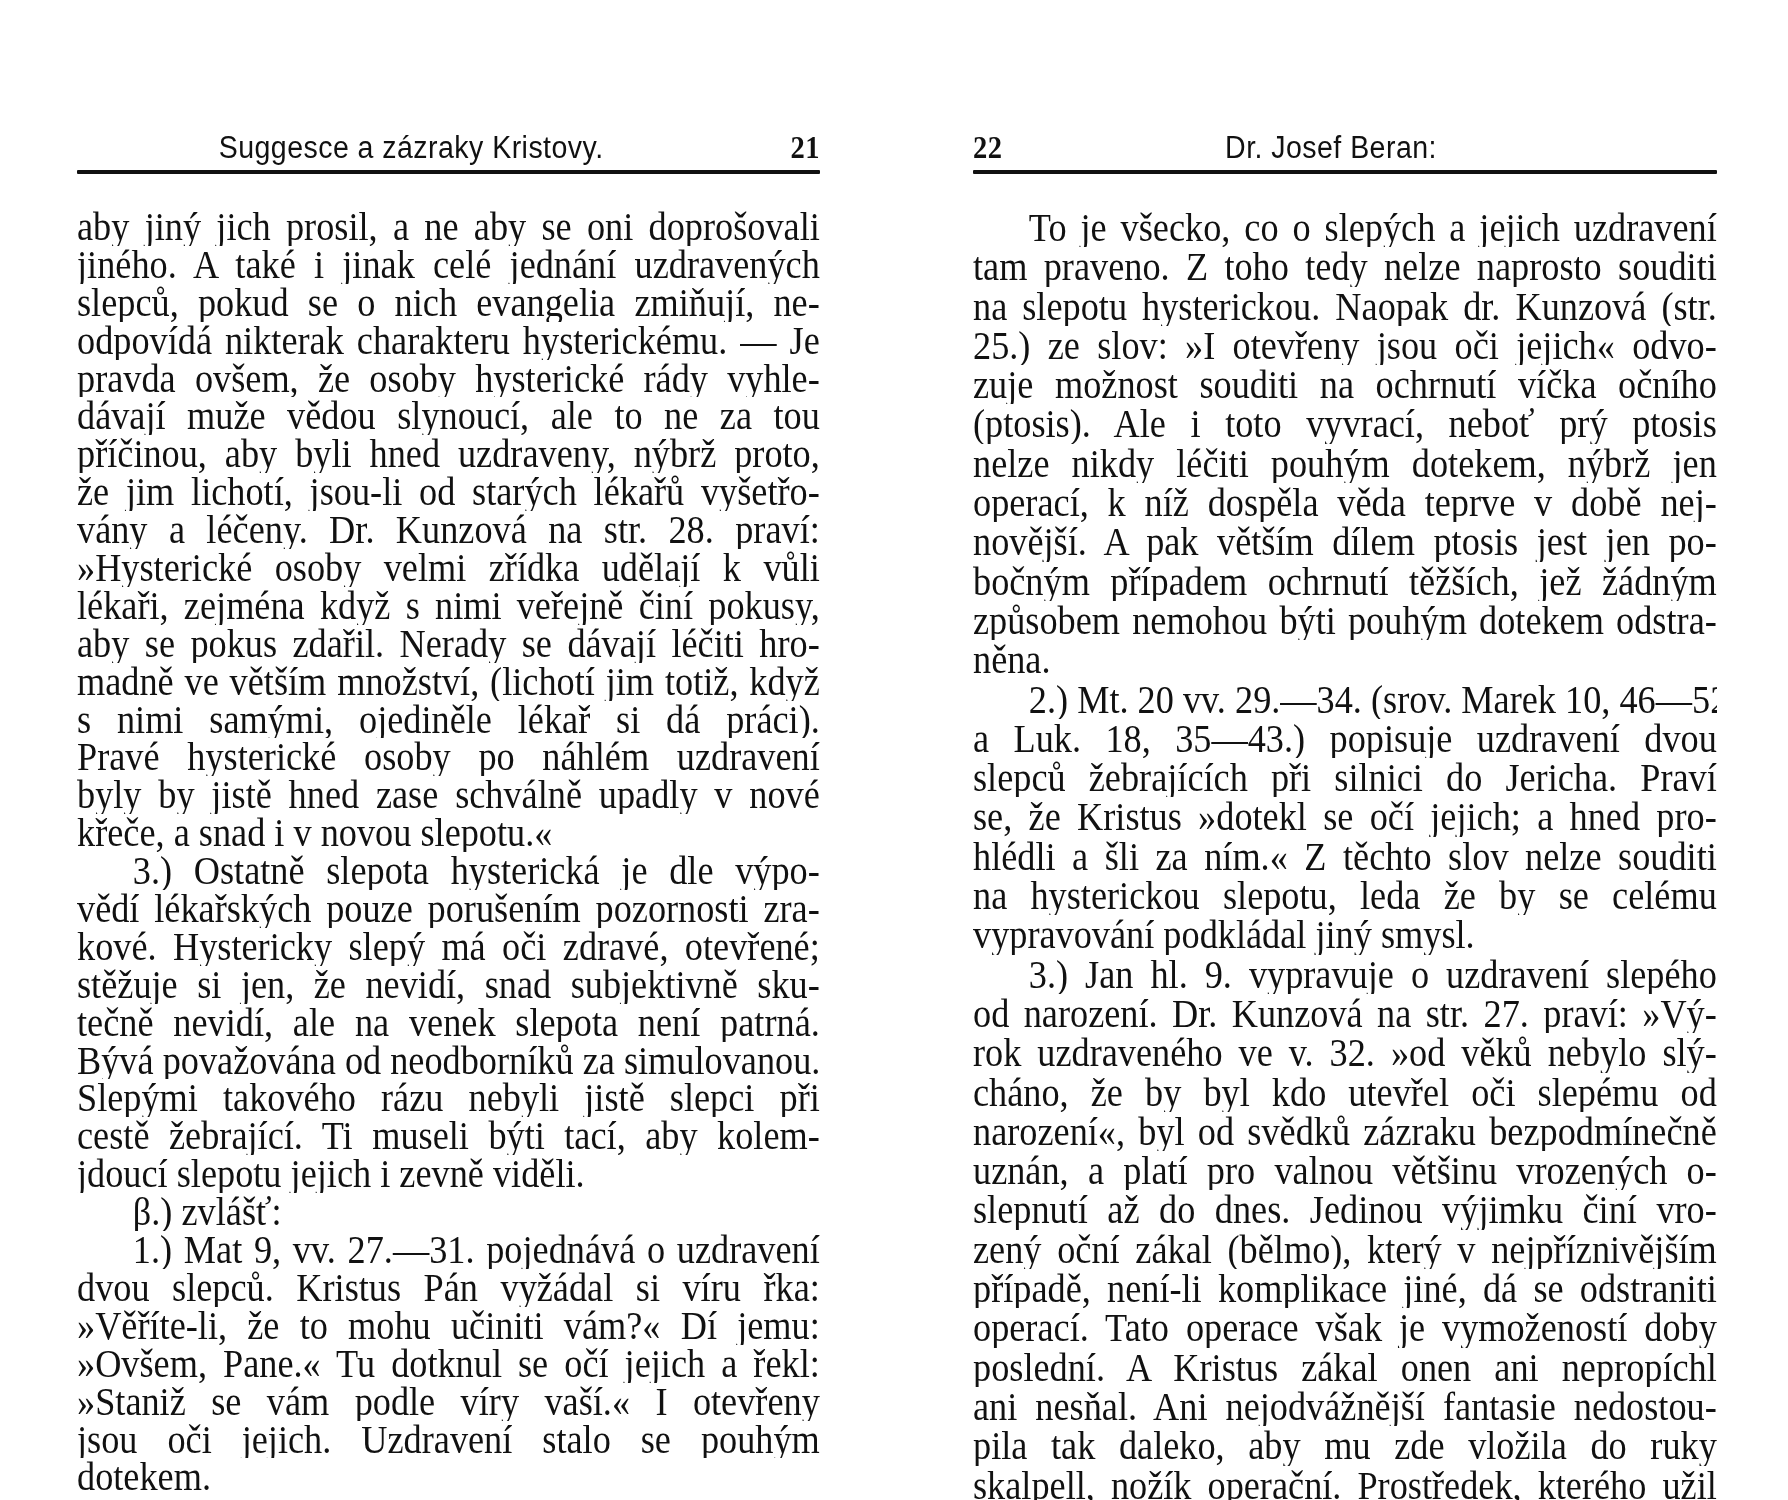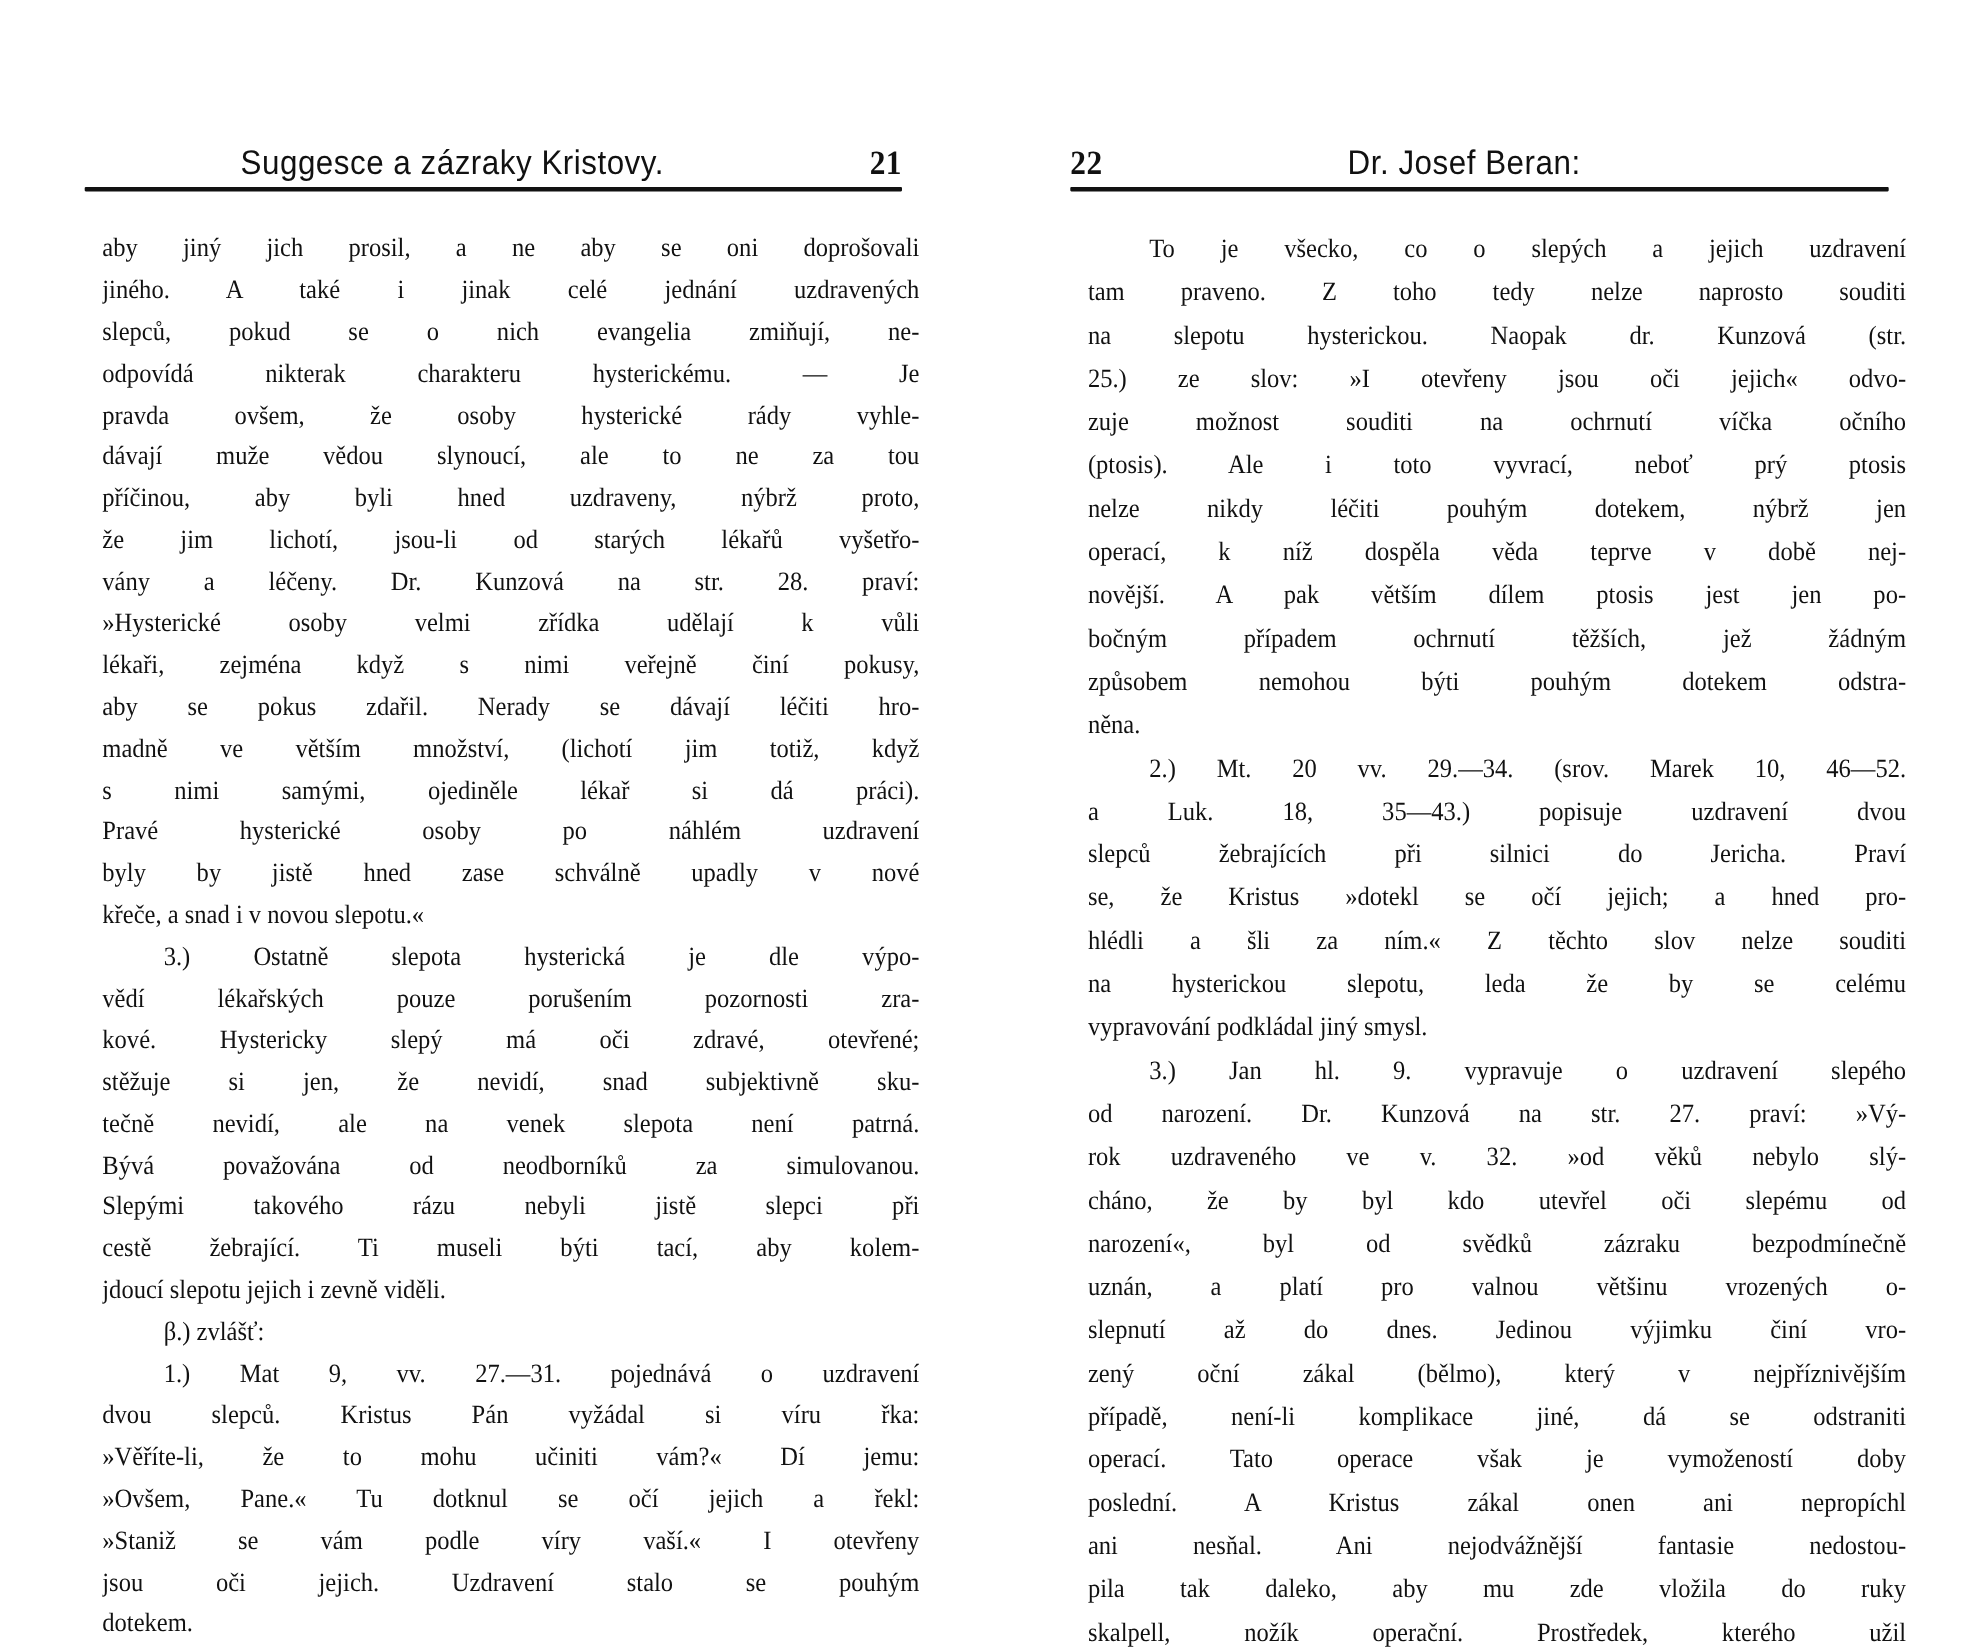--- a/index.html
+++ b/index.html
@@ -62,23 +62,23 @@
     left: 0;
     width: 100%;
     height: 4px;
     background: #111111;
     border-radius: 1px;
   }
 
   .body-text {
     position: absolute;
     top: 208px;
-    left: 16px;
+    left: 0;
     width: 100%;
-    font-size: 24px;
+    font-size: 39px;
   }
   .page-left .body-text .line { height: 37.9px; line-height: 37.9px; }
   .page-right .body-text .line { height: 39.3px; line-height: 39.3px; }
 
   .line {
     display: block;
     white-space: nowrap;
     text-align: justify;
     text-align-last: justify;
     overflow: hidden;

